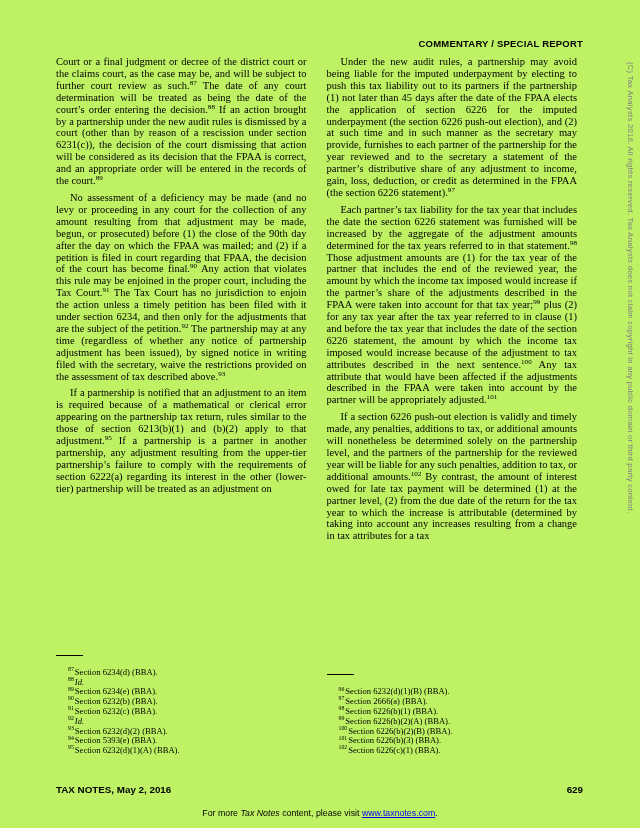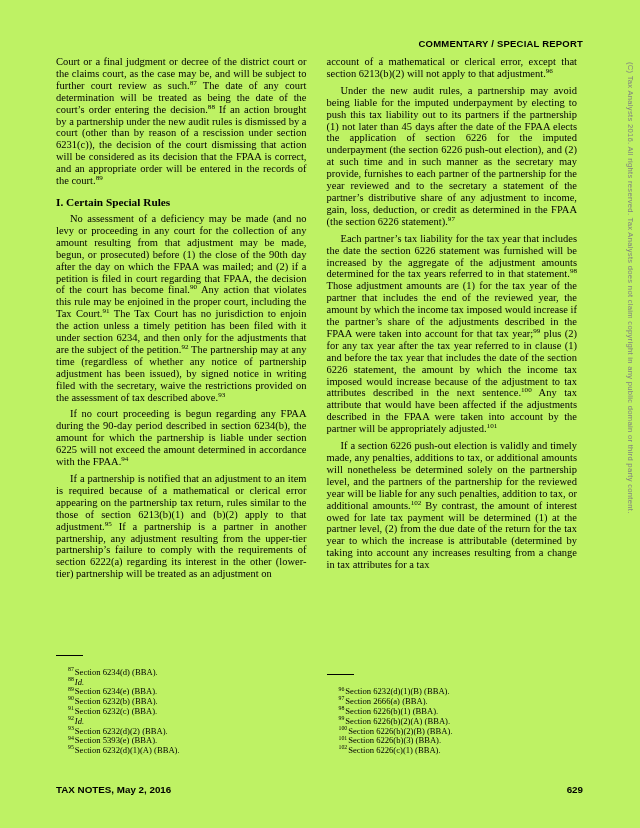--- a/index.html
+++ b/index.html
@@ -73,41 +73,38 @@
 <div class="page">
 
   <div class="runhead">
     <span>COMMENTARY / SPECIAL REPORT</span>
   </div>
 
   <div class="bodywrap">
 
     <div class="col">
       <p class="cont">Court or a final judgment or decree of the district court or the claims court, as the case may be, and will be subject to further court review as such.<sup>87</sup> The date of any court determination will be treated as being the date of the court’s order entering the decision.<sup>88</sup> If an action brought by a partnership under the new audit rules is dismissed by a court (other than by reason of a rescission under section 6231(c)), the decision of the court dismissing that action will be considered as its decision that the FPAA is correct, and an appropriate order will be entered in the records of the court.<sup>89</sup></p>
-      <h3>I. Certain Special Rules</h3>
       <p>No assessment of a deficiency may be made (and no levy or proceeding in any court for the collection of any amount resulting from that adjustment may be made, begun, or prosecuted) before (1) the close of the 90th day after the day on which the FPAA was mailed; and (2) if a petition is filed in court regarding that FPAA, the decision of the court has become final.<sup>90</sup> Any action that violates this rule may be enjoined in the proper court, including the Tax Court.<sup>91</sup> The Tax Court has no jurisdiction to enjoin the action unless a timely petition has been filed with it under section 6234, and then only for the adjustments that are the subject of the petition.<sup>92</sup> The partnership may at any time (regardless of whether any notice of partnership adjustment has been issued), by signed notice in writing filed with the secretary, waive the restrictions provided on the assessment of tax described above.<sup>93</sup></p>
-      <p>If no court proceeding is begun regarding any FPAA during the 90-day period described in section 6234(b), the amount for which the partnership is liable under section 6225 will not exceed the amount determined in accordance with the FPAA.<sup>94</sup></p>
       <p>If a partnership is notified that an adjustment to an item is required because of a mathematical or clerical error appearing on the partnership tax return, rules similar to the those of section 6213(b)(1) and (b)(2) apply to that adjustment.<sup>95</sup> If a partnership is a partner in another partnership, any adjustment resulting from the upper-tier partnership’s failure to comply with the requirements of section 6222(a) regarding its interest in the other (lower-tier) partnership will be treated as an adjustment on</p>
 
       <div class="footnotes">
         <div class="fnrule"></div>
         <div class="fn"><sup>87</sup><span>Section 6234(d) (BBA).</span></div>
         <div class="fn"><sup>88</sup><span><i>Id.</i></span></div>
         <div class="fn"><sup>89</sup><span>Section 6234(e) (BBA).</span></div>
         <div class="fn"><sup>90</sup><span>Section 6232(b) (BBA).</span></div>
         <div class="fn"><sup>91</sup><span>Section 6232(c) (BBA).</span></div>
         <div class="fn"><sup>92</sup><span><i>Id.</i></span></div>
         <div class="fn"><sup>93</sup><span>Section 6232(d)(2) (BBA).</span></div>
         <div class="fn"><sup>94</sup><span>Section 5393(e) (BBA).</span></div>
         <div class="fn"><sup>95</sup><span>Section 6232(d)(1)(A) (BBA).</span></div>
       </div>
     </div>
 
     <div class="col">
-      <p class="cont">account of a mathematical or clerical error, except that section 6213(b)(2) will not apply to that adjustment.<sup>96</sup></p>
       <p>Under the new audit rules, a partnership may avoid being liable for the imputed underpayment by electing to push this tax liability out to its partners if the partnership (1) not later than 45 days after the date of the FPAA elects the application of section 6226 for the imputed underpayment (the section 6226 push-out election), and (2) at such time and in such manner as the secretary may provide, furnishes to each partner of the partnership for the year reviewed and to the secretary a statement of the partner’s distributive share of any adjustment to income, gain, loss, deduction, or credit as determined in the FPAA (the section 6226 statement).<sup>97</sup></p>
       <p>Each partner’s tax liability for the tax year that includes the date the section 6226 statement was furnished will be increased by the aggregate of the adjustment amounts determined for the tax years referred to in that statement.<sup>98</sup> Those adjustment amounts are (1) for the tax year of the partner that includes the end of the reviewed year, the amount by which the income tax imposed would increase if the partner’s share of the adjustments described in the FPAA were taken into account for that tax year;<sup>99</sup> plus (2) for any tax year after the tax year referred to in clause (1) and before the tax year that includes the date of the section 6226 statement, the amount by which the income tax imposed would increase because of the adjustment to tax attributes described in the next sentence.<sup>100</sup> Any tax attribute that would have been affected if the adjustments described in the FPAA were taken into account by the partner will be appropriately adjusted.<sup>101</sup></p>
       <p>If a section 6226 push-out election is validly and timely made, any penalties, additions to tax, or additional amounts will nonetheless be determined solely on the partnership level, and the partners of the partnership for the reviewed year will be liable for any such penalties, addition to tax, or additional amounts.<sup>102</sup> By contrast, the amount of interest owed for late tax payment will be determined (1) at the partner level, (2) from the due date of the return for the tax year to which the increase is attributable (determined by taking into account any increases resulting from a change in tax attributes for a tax</p>
 
       <div class="footnotes">
         <div class="fnrule"></div>
         <div class="fn"><sup>96</sup><span>Section 6232(d)(1)(B) (BBA).</span></div>
         <div class="fn"><sup>97</sup><span>Section 2666(a) (BBA).</span></div>
         <div class="fn"><sup>98</sup><span>Section 6226(b)(1) (BBA).</span></div>
         <div class="fn"><sup>99</sup><span>Section 6226(b)(2)(A) (BBA).</span></div>
@@ -117,16 +114,19 @@
       </div>
     </div>
 
   </div>
 
   <div class="footrow">
     <span>TAX NOTES, May 2, 2016</span>
     <span>629</span>
   </div>
 
+  <div class="promo">
+    <span>For more </span><i>Tax Notes</i><span> content, please visit </span><a href="#">www.taxnotes.com</a><span>.</span>
+  </div>
 
   <div class="copystrip">(C) Tax Analysts 2016. All rights reserved. Tax Analysts does not claim copyright in any public domain or third party content.</div>
 
 </div>
 
 </body></html>

